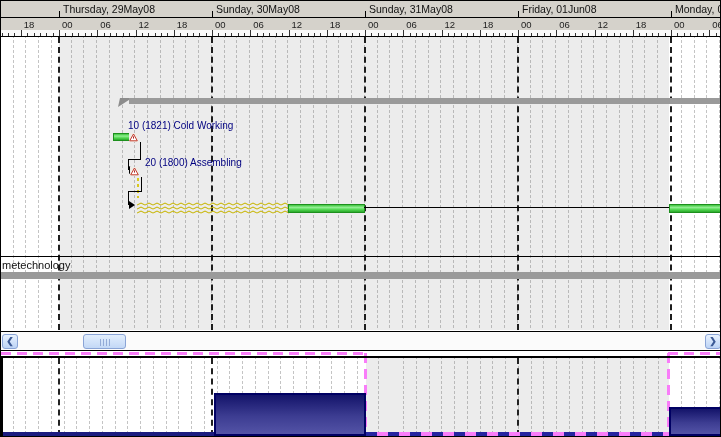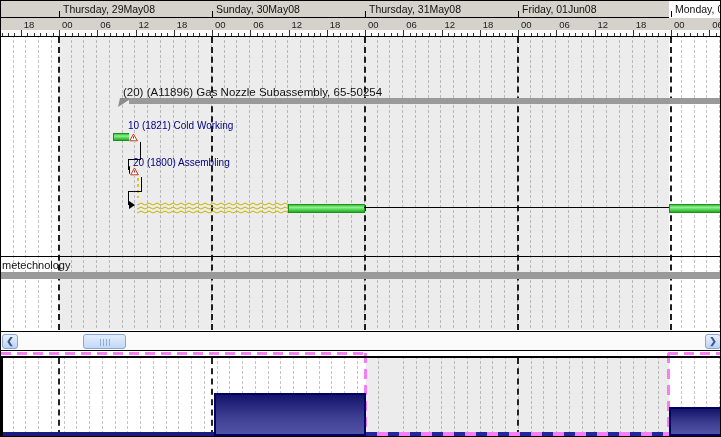--- a/index.html
+++ b/index.html
@@ -4,21 +4,21 @@
 <style>
   html,body{margin:0;padding:0;background:#fff;}
   #app{
     position:relative;width:721px;height:437px;overflow:hidden;
     font-family:"Liberation Sans",sans-serif;
     border-top:1px solid #000;border-left:1px solid #000;border-right:1px solid #000;
     box-sizing:border-box;background:#fff;
   }
   .abs{position:absolute;}
   
-  .hdr-dates{left:0;top:0;width:668px;height:16px;background:#d5d2cb;border-bottom:1px solid #000;}
+  .hdr-dates{left:0;top:0;width:721px;height:16px;background:#d5d2cb;border-bottom:1px solid #000;}
   .date-label{position:absolute;top:2px;font-size:10.5px;color:#111;white-space:nowrap;}
   .date-tick{position:absolute;top:10px;width:1px;height:6px;background:#000;}
   .hdr-hours{left:0;top:17px;width:721px;height:12px;background:#d5d2cb;}
   .hour-label{position:absolute;top:1px;font-size:9.5px;color:#222;white-space:nowrap;}
   .ruler{left:0;top:29px;width:721px;height:6px;background:#fafafa;border-bottom:1px solid #000;}
   .tick{position:absolute;width:1px;background:#333;}
   
   .zone{position:absolute;}
   .dots-white{background-color:#fff;background-image:
     repeating-linear-gradient(0deg,#fff 0 2px,rgba(0,0,0,0) 2px 5px),
@@ -57,21 +57,21 @@
 </head>
 <body>
 
 <div id="app">
 
   <div class="abs hdr-dates" id="hdrDates">
       <div class="date-label" style="left: 62px;">Thursday, 29May08</div>
       <div class="date-tick" style="left: 58px;"></div>
       <div class="date-label" style="left: 215px;">Sunday, 30May08</div>
       <div class="date-tick" style="left: 211px;"></div>
-      <div class="date-label" style="left: 368px;">Thursday, 31May08</div>
+      <div class="date-label" style="left: 368px;">Sunday, 31May08</div>
       <div class="date-tick" style="left: 364px;"></div>
       <div class="date-label" style="left: 521px;">Friday, 01Jun08</div>
       <div class="date-tick" style="left: 517px;"></div>
       <div class="date-label" style="left: 674px;">Monday, 02Jun08</div>
       <div class="date-tick" style="left: 670px;"></div>
     </div>
 
   <div class="abs hdr-hours" id="hdrHours">
       <div class="hour-label" style="left: 22.75px;">18</div>
       <div class="hour-label" style="left: 61px;">00</div>
@@ -214,40 +214,39 @@
   <div class="zone dots-gray" style="left:58px;top:36px;width:610px;height:293px;"></div>
   <div class="zone dots-white" style="left:668px;top:36px;width:53px;height:293px;"></div>
   <div id="ganttDaylines">
       <div class="abs dayline" style="left: 57px; top: 36px; height: 293px;"></div>
       <div class="abs dayline" style="left: 210px; top: 36px; height: 293px;"></div>
       <div class="abs dayline" style="left: 363px; top: 36px; height: 293px;"></div>
       <div class="abs dayline" style="left: 516px; top: 36px; height: 293px;"></div>
       <div class="abs dayline" style="left: 669px; top: 36px; height: 293px;"></div>
     </div>
 
-  <div class="abs" style="left:122px;top:85px;font-size:11.5px;color:#111;white-space:nowrap;">(20) (A11896) Gas Nozzle Subassembly, 65-50254</div>
   <svg class="abs" style="left:117px;top:97px;" width="14" height="10">
     <polygon points="0,9 2,0 14,0" fill="#8c8c8c"></polygon>
   </svg>
   <div class="abs graybar" style="left:128px;top:97px;width:593px;height:6px;"></div>
 
   <div class="abs op-label" style="left:127px;top:119px;">10 (1821) Cold Working</div>
   <div class="abs greenbar" style="left:112px;top:132px;width:18px;height:8px;"></div>
   <svg class="abs" style="left:128px;top:132px;" width="9" height="9">
     <rect width="9" height="9" fill="#efece6"></rect>
     <polygon points="4.5,1 8.3,7.8 0.7,7.8" fill="#fff" stroke="#c23a2a" stroke-width="1"></polygon>
     <line x1="4.5" y1="3.4" x2="4.5" y2="5.6" stroke="#b02020" stroke-width="1"></line>
   </svg>
 
   <div class="abs conn" style="left:139px;top:141px;width:1px;height:17px;"></div>
   <div class="abs conn" style="left:127px;top:158px;width:13px;height:1px;"></div>
   <div class="abs conn" style="left:127px;top:158px;width:1px;height:11px;"></div>
   <div class="abs conn-arrow" style="left:128px;top:165px;"></div>
 
-  <div class="abs op-label" style="left:132px;top:156px;">20 (1800) Assembling</div>
+  <div class="abs op-label" style="left:144px;top:156px;">20 (1800) Assembling</div>
   <svg class="abs" style="left:129px;top:166px;" width="9" height="9">
     <rect width="9" height="9" fill="#efece6"></rect>
     <polygon points="4.5,1 8.3,7.8 0.7,7.8" fill="#fff" stroke="#c23a2a" stroke-width="1"></polygon>
     <line x1="4.5" y1="3.4" x2="4.5" y2="5.6" stroke="#b02020" stroke-width="1"></line>
   </svg>
   <div class="abs ydash" style="left:136px;top:177px;height:20px;"></div>
 
   <div class="abs conn" style="left:140px;top:176px;width:1px;height:14px;"></div>
   <div class="abs conn" style="left:127px;top:190px;width:14px;height:1px;"></div>
   <div class="abs conn" style="left:127px;top:190px;width:1px;height:14px;"></div>

